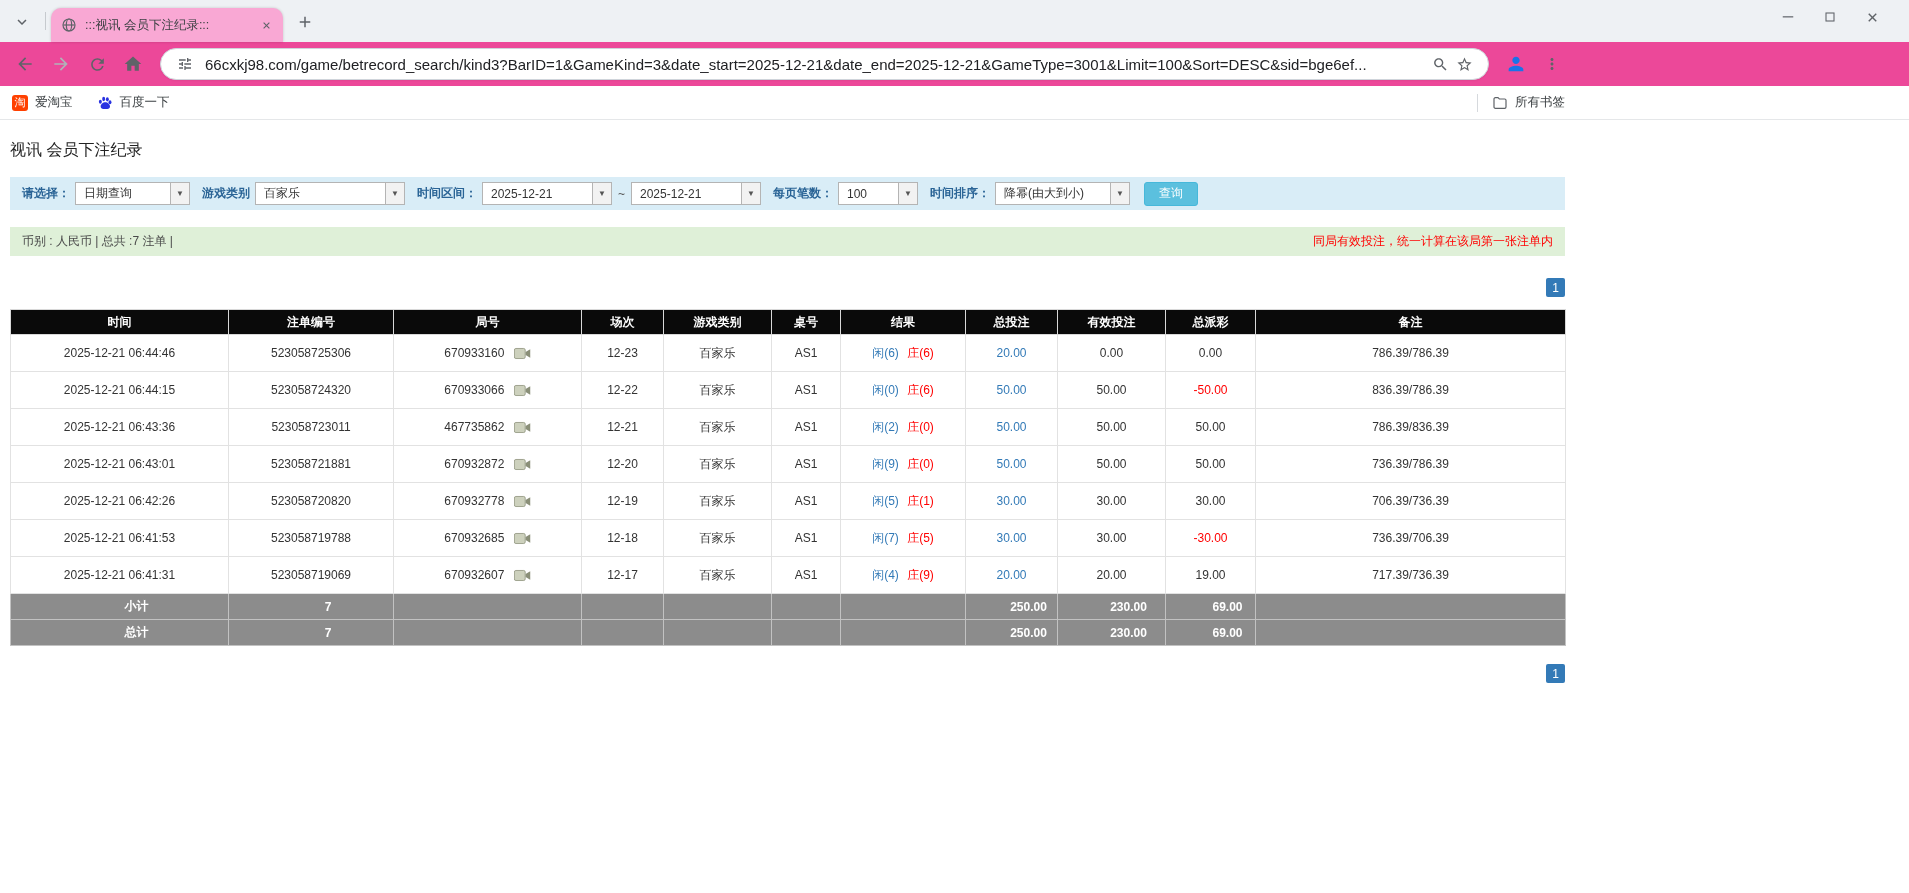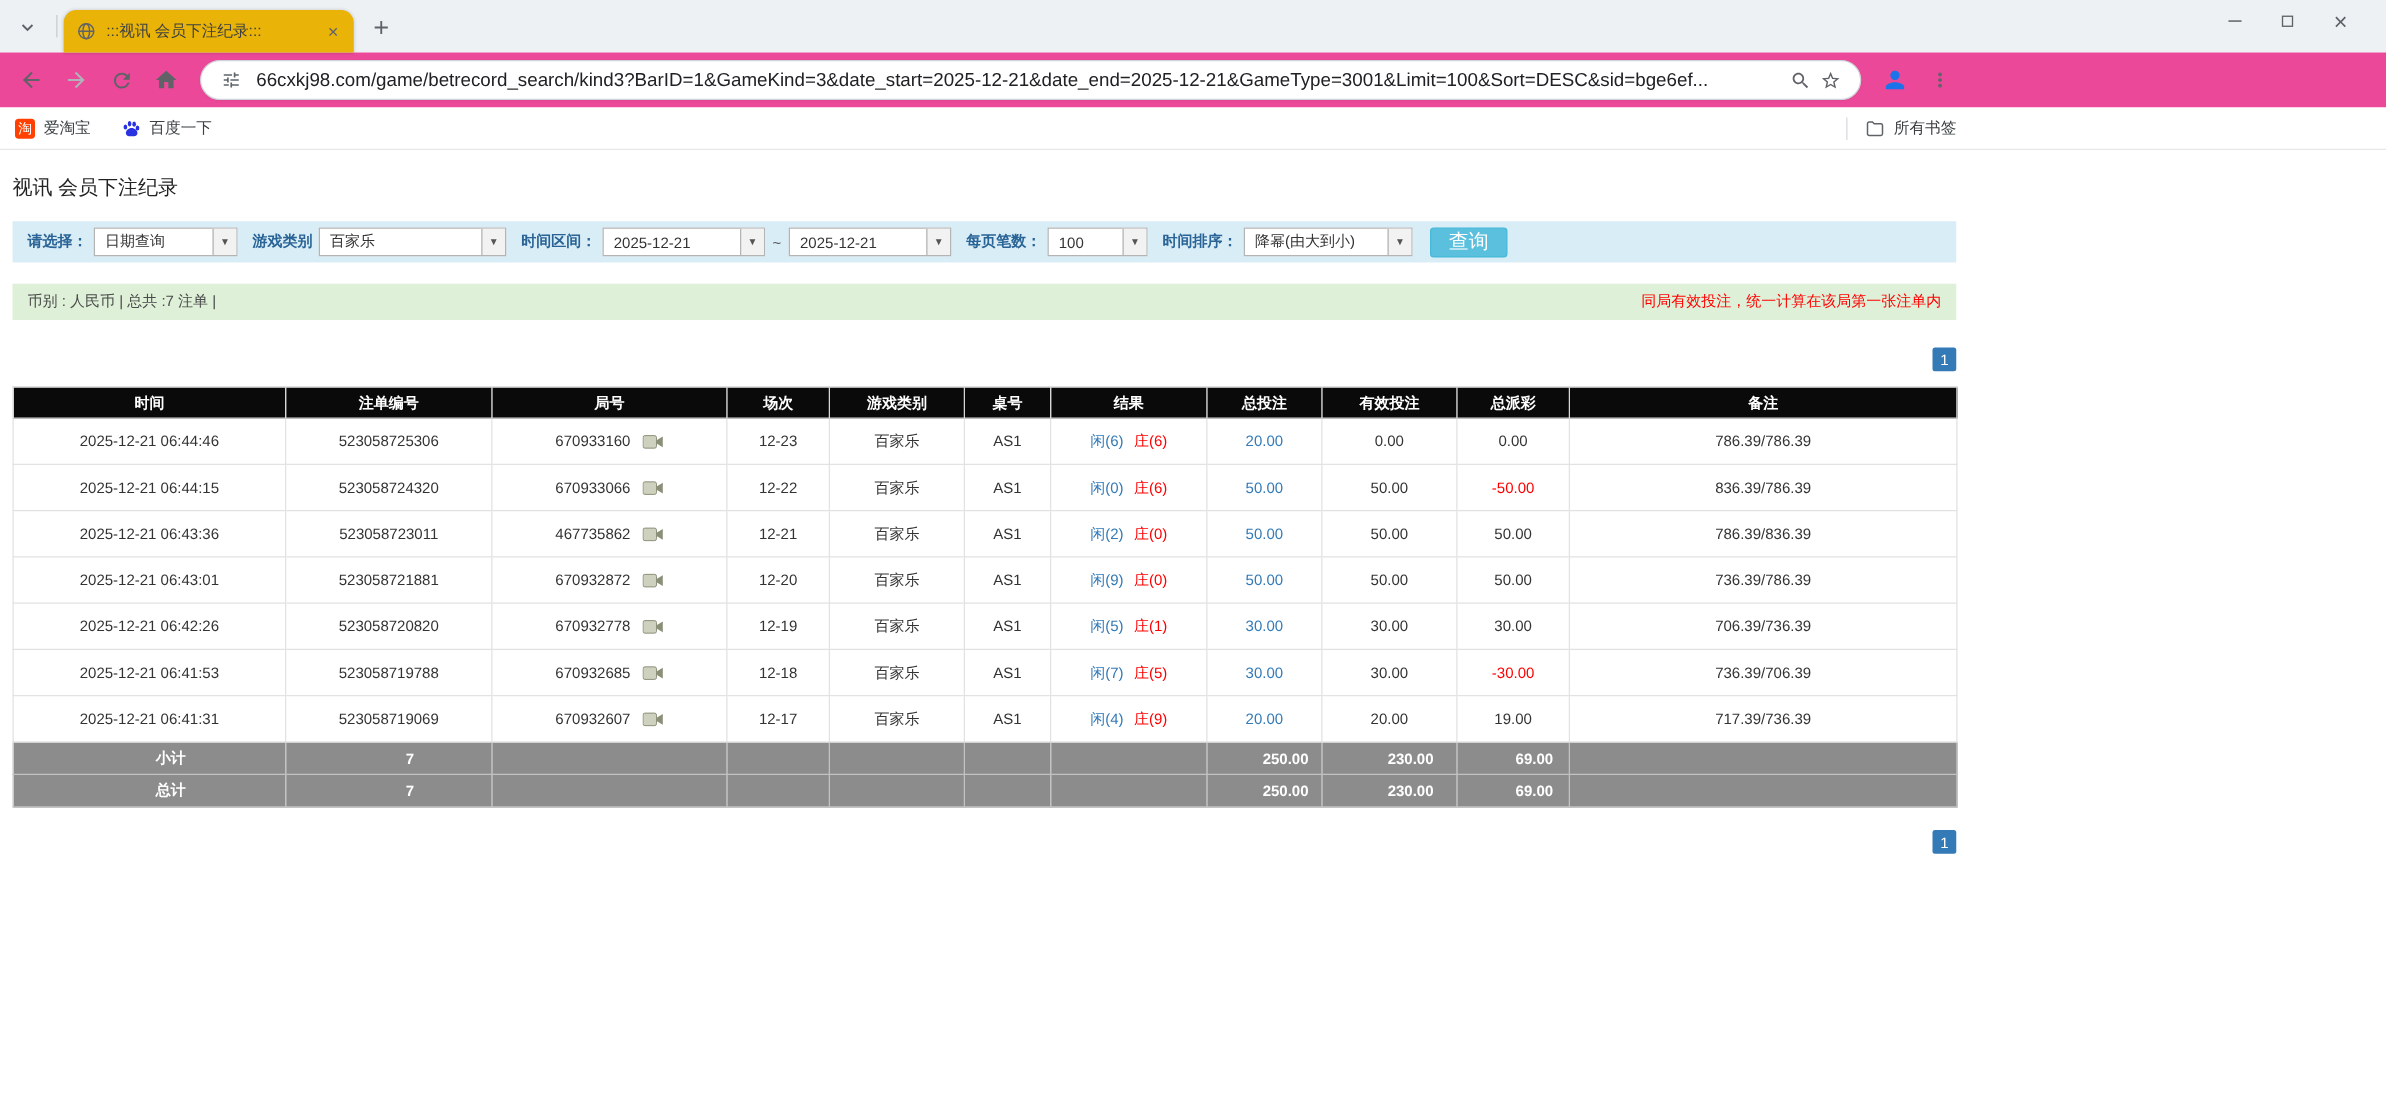--- a/index.html
+++ b/index.html
@@ -17,21 +17,21 @@
   }
   .tab-search {
     width: 28px; height: 28px; margin: 0 4px 6px 2px; border-radius: 50%;
     display: flex; align-items: center; justify-content: center;
   }
   .tab {
     width: 232px; height: 34px; display: flex; align-items: center;
     padding: 0 8px 0 10px; border-radius: 10px 10px 0 0;
     font-size: 12.5px; color: #3c4043;
   }
-  .tab.active { background: #eab308; box-shadow: 0 0 3px rgba(0,0,0,.18); }
+  .tab.active { background: #f9a8d4; box-shadow: 0 0 3px rgba(0,0,0,.18); }
   .tab .favicon { width: 16px; height: 16px; margin-right: 8px; flex: none; }
   .tab .t-title { flex: 1; white-space: nowrap; overflow: hidden; }
   .tab .t-close {
     width: 17px; height: 17px; border-radius: 50%; flex: none;
     display: flex; align-items: center; justify-content: center;
   }
   .tab-divider { width: 1px; height: 18px; background: #c6cace; margin: 0 5px 12px 5px; }
   .new-tab {
     width: 28px; height: 28px; margin: 0 0 6px 8px; border-radius: 50%;
     display: flex; align-items: center; justify-content: center;
@@ -89,21 +89,21 @@
     width: 19px; align-self: stretch; flex: none; border-left: 1px solid #b4b4b4;
     background: #f2f2f2; display: flex; align-items: center; justify-content: center;
     font-size: 8px; color: #555;
   }
   .w115 { width: 115px; } .w150 { width: 150px; } .w130 { width: 130px; gap: 21px; }
   .w80  { width: 80px; }  .w135 { width: 135px; }
   .tilde { margin: 0 6px; color: #555; }
   .search-btn {
     margin-left: 14px; height: 24px; padding: 0 14px;
     background: #5bc0de; border: 1px solid #46b8da; border-radius: 3px;
-    color: #fff; font-size: 16px; display: flex; align-items: center; cursor: pointer;
+    color: #fff; font-size: 12px; display: flex; align-items: center; cursor: pointer;
   }
 
   .summary-bar {
     margin-top: 17px; height: 29px; background: #dff0d8;
     display: flex; align-items: center; padding: 0 12px; font-size: 12px; color: #4a4a4a;
   }
   .summary-note { margin-left: auto; color: #ff0000; }
 
   .pagi-row { display: flex; justify-content: flex-end; }
   .pagi-top { margin-top: 22px; }

